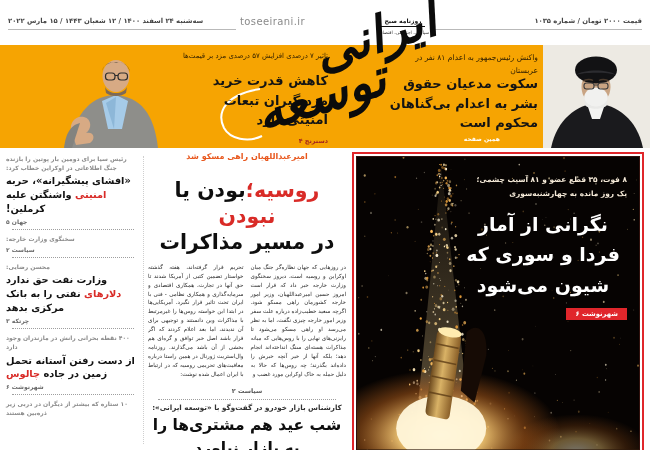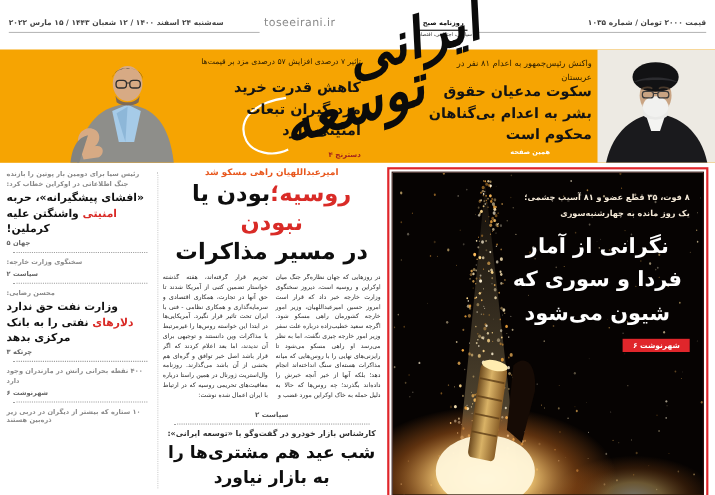--- a/index.html
+++ b/index.html
@@ -35,21 +35,21 @@
   .sidebar{top:152px;left:6px;width:134px;z-index:4}
   .sb-item{text-align:left;padding:3px 0 2px}
   .sb-kicker{font-size:6px;font-weight:bold;color:#8a8a8a;line-height:1.45;margin-bottom:2px}
   .sb-headline{font-size:9.8px;font-weight:bold;line-height:1.42;color:#121212}
   .hl-red{color:#d92b27}
   .sb-ref{font-size:6px;font-weight:bold;color:#666;margin-top:2px}
   .dotsep{border-top:1.5px dotted #9e9e9e;margin:2px 6px}
   .vsep{top:156px;left:143px;height:288px;border-left:1px dotted #cfcfcf}
   
   .mid{top:152px;left:148px;width:198px;z-index:4}
-  .m-kicker{text-align:center;font-size:8px;font-weight:bold;color:#e8571d;margin-bottom:2px}
+  .m-kicker{text-align:center;font-size:8px;font-weight:bold;color:#e8571d;margin-bottom:16px}
   .m-headline{text-align:center;font-weight:bold;font-size:20.5px;line-height:1.28;color:#0e0e0e}
   .body-cols{margin-top:7px;height:121px;overflow:hidden;column-count:2;column-gap:7px;font-size:5.6px;line-height:1.6;text-align:justify;color:#2a2a2a}
   .body-cols p{margin:0}
   .m-ref{text-align:center;font-size:6.4px;font-weight:bold;color:#555;margin-top:3px}
   .m-sep{border-top:1.5px dotted #9e9e9e;margin:4px 10px 3px}
   .m2-kicker{text-align:center;font-size:7.2px;font-weight:bold;color:#333;margin-top:2px}
   .m2-headline{text-align:center;font-size:15.5px;font-weight:bold;line-height:1.5;color:#0e0e0e;margin-top:2px}
   
   .photo-frame{top:152px;left:352px;width:292px;height:328px;border:2px solid #e0262b;padding:3px;background:#fff;z-index:4}
   .photo{position:relative;width:100%;height:100%;background:#060302;outline:1px solid #30100c;overflow:hidden}
@@ -145,20 +145,21 @@
 
   <div class="sb-item">
     <div class="sb-kicker">محسن رضایی:</div>
     <div class="sb-headline"><span>وزارت نفت حق ندارد </span><span class="hl-red">دلارهای</span><span> نفتی را به بانک مرکزی بدهد</span></div>
     <div class="sb-ref">چرتکه ۳</div>
   </div>
   <div class="dotsep"></div>
 
   <div class="sb-item">
     <div class="sb-kicker">۴۰۰ نقطه بحرانی رانش در مازندران وجود دارد</div>
+    <div class="sb-headline"><span>از دست رفتن آستانه تحمل زمین در جاده </span><span class="hl-red">چالوس</span><span></span></div>
     <div class="sb-ref">شهرنوشت ۶</div>
   </div>
   <div class="dotsep"></div>
 
   <div class="sb-item">
     <div class="sb-kicker">۱۰ ستاره که بیشتر از دیگران در دربی زیر ذره‌بین هستند</div>
 
   </div>
 </div>
 

